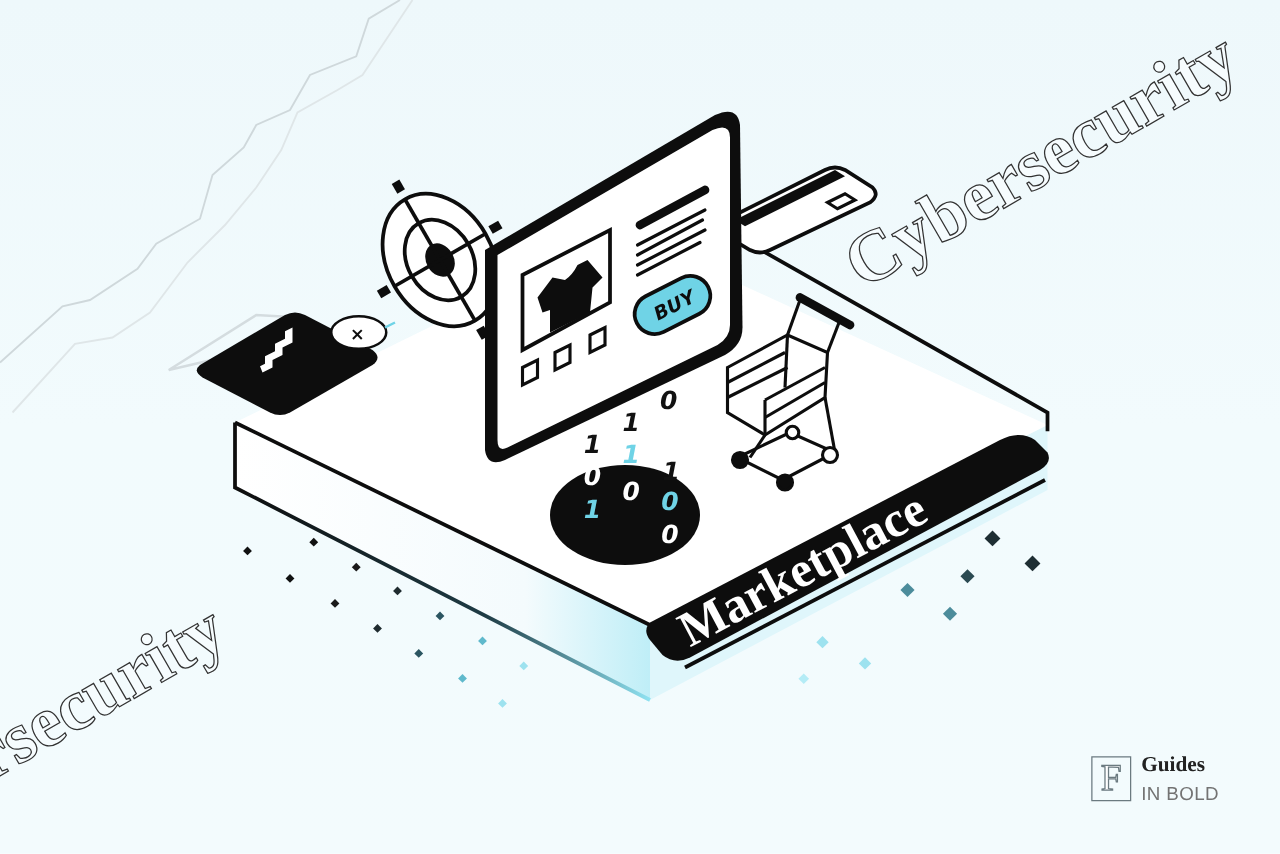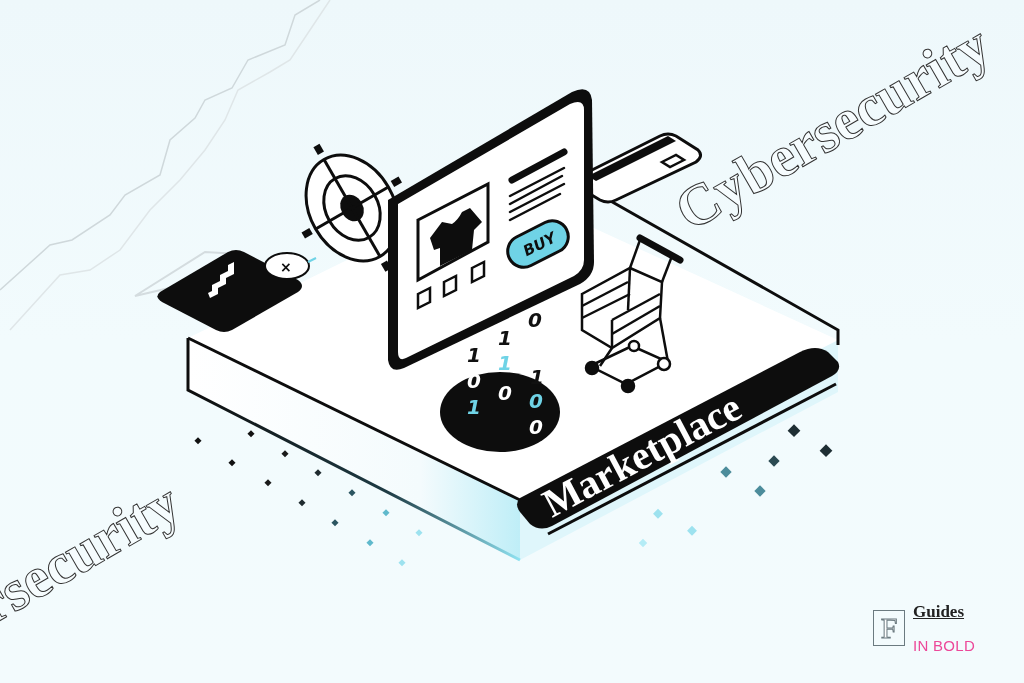--- a/index.html
+++ b/index.html
@@ -12,22 +12,22 @@
     .logo {
       position: absolute; left: 873px; top: 603px; display: flex; align-items: center; gap: 8px;
     }
     .logo-mark {
       width: 32px; height: 36px; border: 1.5px solid #6b7a80; box-sizing: border-box;
       display: flex; align-items: center; justify-content: center;
       font-family: "Liberation Serif", serif; font-size: 30px; color: #fff;
       -webkit-text-stroke: 1px #6b7a80; position: relative;
     }
     .logo-text { display: flex; flex-direction: column; line-height: 1; }
-    .logo-title { font-family: "Liberation Serif", serif; font-weight: bold; font-size: 17px; color: #222; text-decoration: underline; }
-    .logo-sub { font-family: "Liberation Sans", sans-serif; font-size: 15px; color: #ec4899; margin-top: 18px; letter-spacing: 0.3px; text-align: center; }
+    .logo-title { font-family: "Liberation Serif", serif; font-weight: bold; font-size: 17px; color: #222; }
+    .logo-sub { font-family: "Liberation Sans", sans-serif; font-size: 15px; color: #737373; margin-top: 8px; letter-spacing: 0.3px; text-align: center; }
     .outline-text {
       font-family: "Liberation Serif", serif; font-weight: bold;
       fill: #f6fcfe; stroke: #333; stroke-width: 1;
     }
     .label-text { font-family: "Liberation Serif", serif; font-weight: bold; fill: #ffffff; }
     .bin { font-family: "DejaVu Sans", sans-serif; font-weight: bold; font-style: italic; font-size: 20px; }
   </style>
 </head>
 <body>
 

